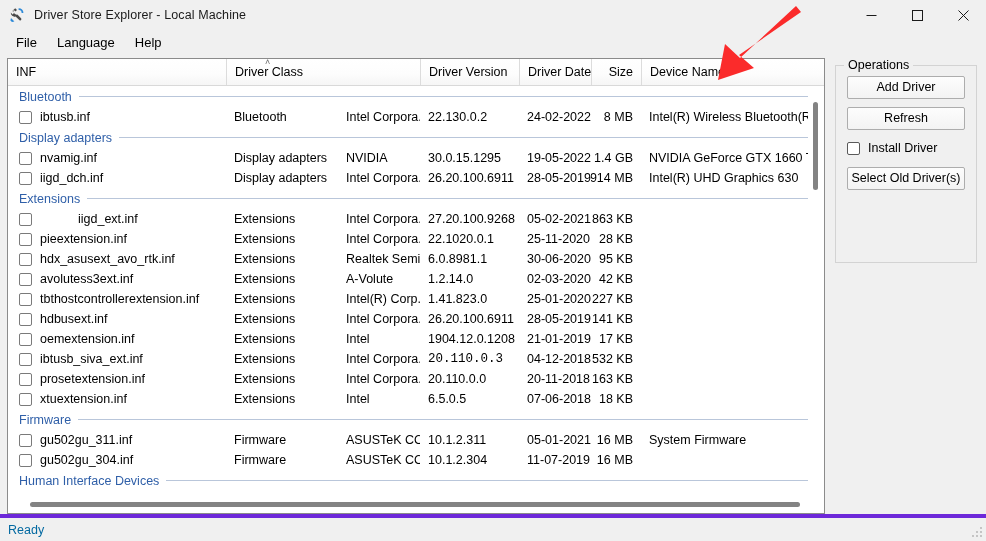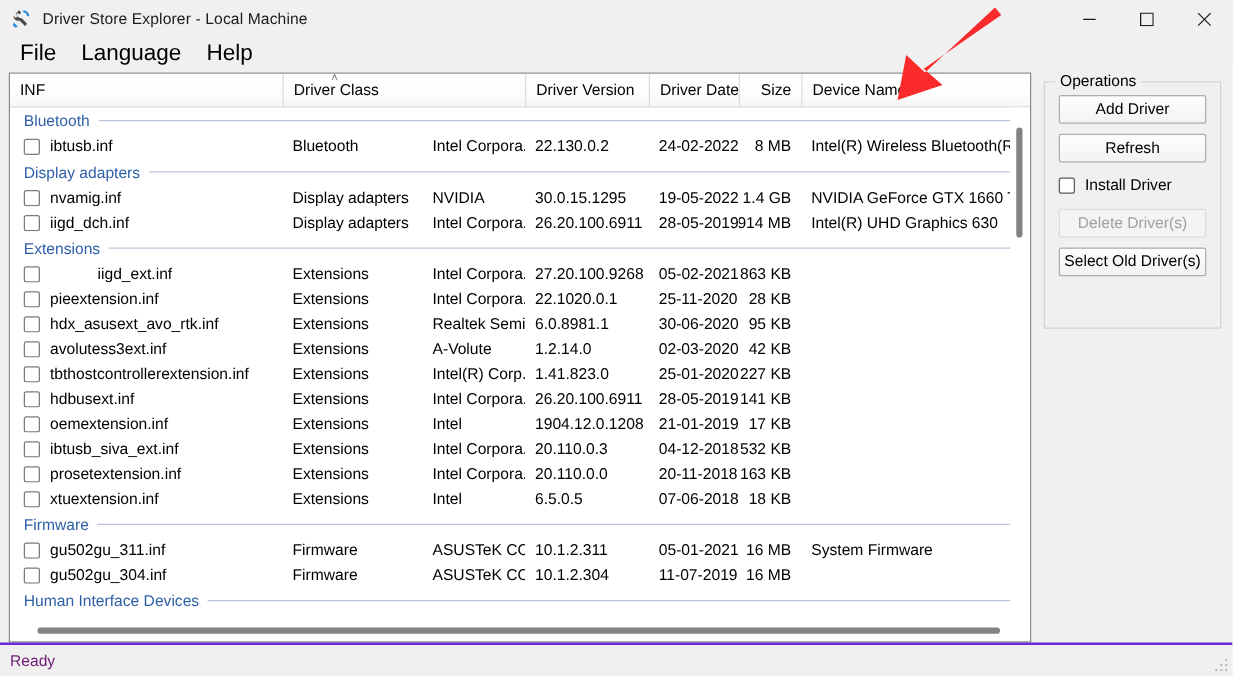--- a/index.html
+++ b/index.html
@@ -55,21 +55,21 @@
   
   .menubar {
     height: 24px;
     display: flex;
     align-items: center;
     padding-left: 6px;
     flex: 0 0 auto;
     background: #f0f0f0;
   }
   .menu-item {
-    font-size: 18px;
+    font-size: 13px;
     color: #000;
     padding: 3px 10px;
     white-space: nowrap;
   }
 
   
   .body-area {
     flex: 1 1 auto;
     display: flex;
     padding: 4px 7px 0 7px;
@@ -257,26 +257,26 @@
     margin-right: 8px;
     flex: 0 0 auto;
   }
   .ops-check.disabled { color: #a6a6a6; }
   .ops-check.disabled .cbx { border-color: #cfcfcf; background: #f7f7f7; }
 
   
   .statusbar {
     flex: 0 0 auto;
     height: 27px;
-    border-top: 2px solid #6d28d9;
+    border-top: 4px solid #6d28d9;
     display: flex;
     align-items: center;
     padding-left: 8px;
     font-size: 12.5px;
-    color: #701a75;
+    color: #0369a1;
     position: relative;
   }
   .grip {
     position: absolute;
     right: 3px; bottom: 3px;
     width: 12px; height: 12px;
   }
 
   
   .annot-arrow {
@@ -611,21 +611,21 @@
             <div class="cell inf" style="width: 218px; flex: 0 0 218px;">
               <span class="cb"></span>
               <span>ibtusb_siva_ext.inf</span>
             </div>
             <div class="cell" style="width: 112px; flex: 0 0 112px;">
               <span>Extensions</span>
             </div>
             <div class="cell" style="width: 82px; flex: 0 0 82px;">
               <span>Intel Corpora...</span>
             </div>
-            <div class="cell" style="width: 99px; flex: 0 0 99px;">
+            <div class="cell" style="width: 99px; flex: 0 0 99px; font-family: Liberation Mono, monospace;">
               <span>20.110.0.3</span>
             </div>
             <div class="cell" style="width: 72px; flex: 0 0 72px;">
               <span>04-12-2018</span>
             </div>
             <div class="cell right" style="width: 50px; flex: 0 0 50px;">
               <span>532 KB</span>
             </div>
             <div class="cell" style="width: 185px; flex: 0 0 185px;">
               <span></span>
@@ -750,21 +750,20 @@
         <div class="groupbox-title">Operations</div>
 
         <button class="ops-btn">Add Driver</button>
         <button class="ops-btn">Refresh</button>
 
         <div class="ops-check">
           <span class="cbx"></span>
           <span>Install Driver</span>
         </div>
 
-        <button class="ops-btn disabled">Delete Driver(s)</button>
 
 
         <button class="ops-btn">Select Old Driver(s)</button>
       </div>
     </div>
   </div>
 
   <div class="statusbar">
     <span>Ready</span>
     <span class="grip">

